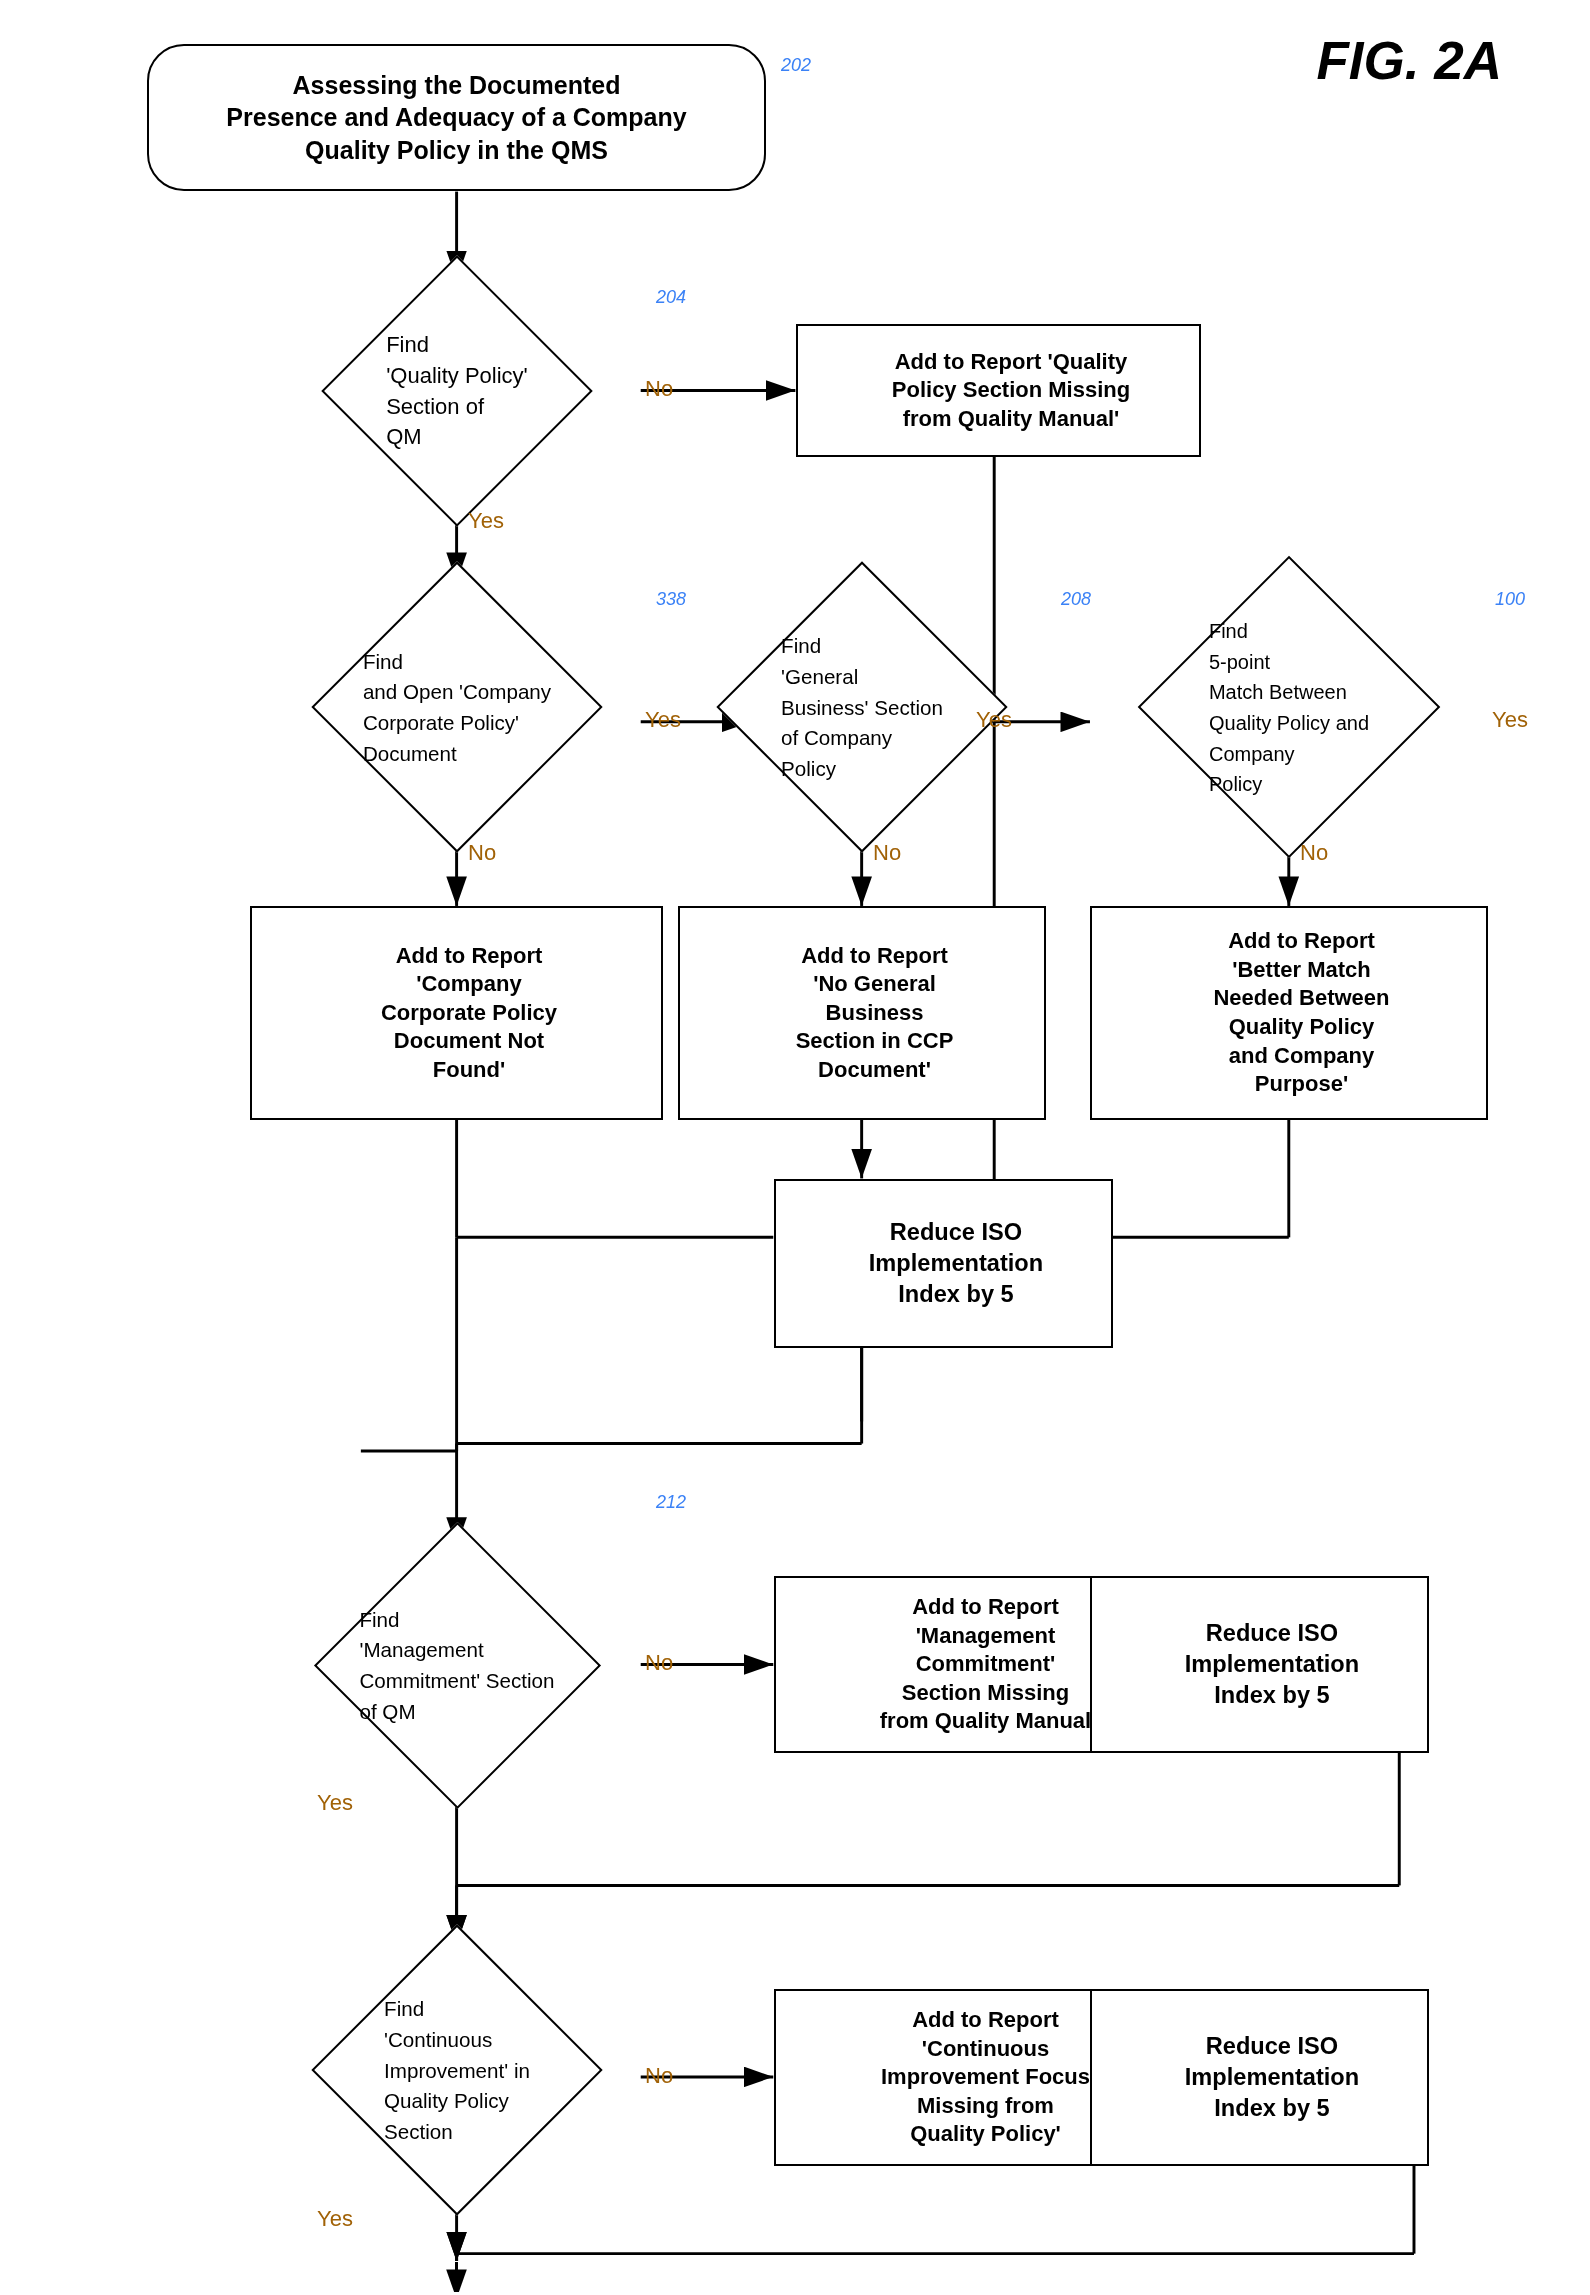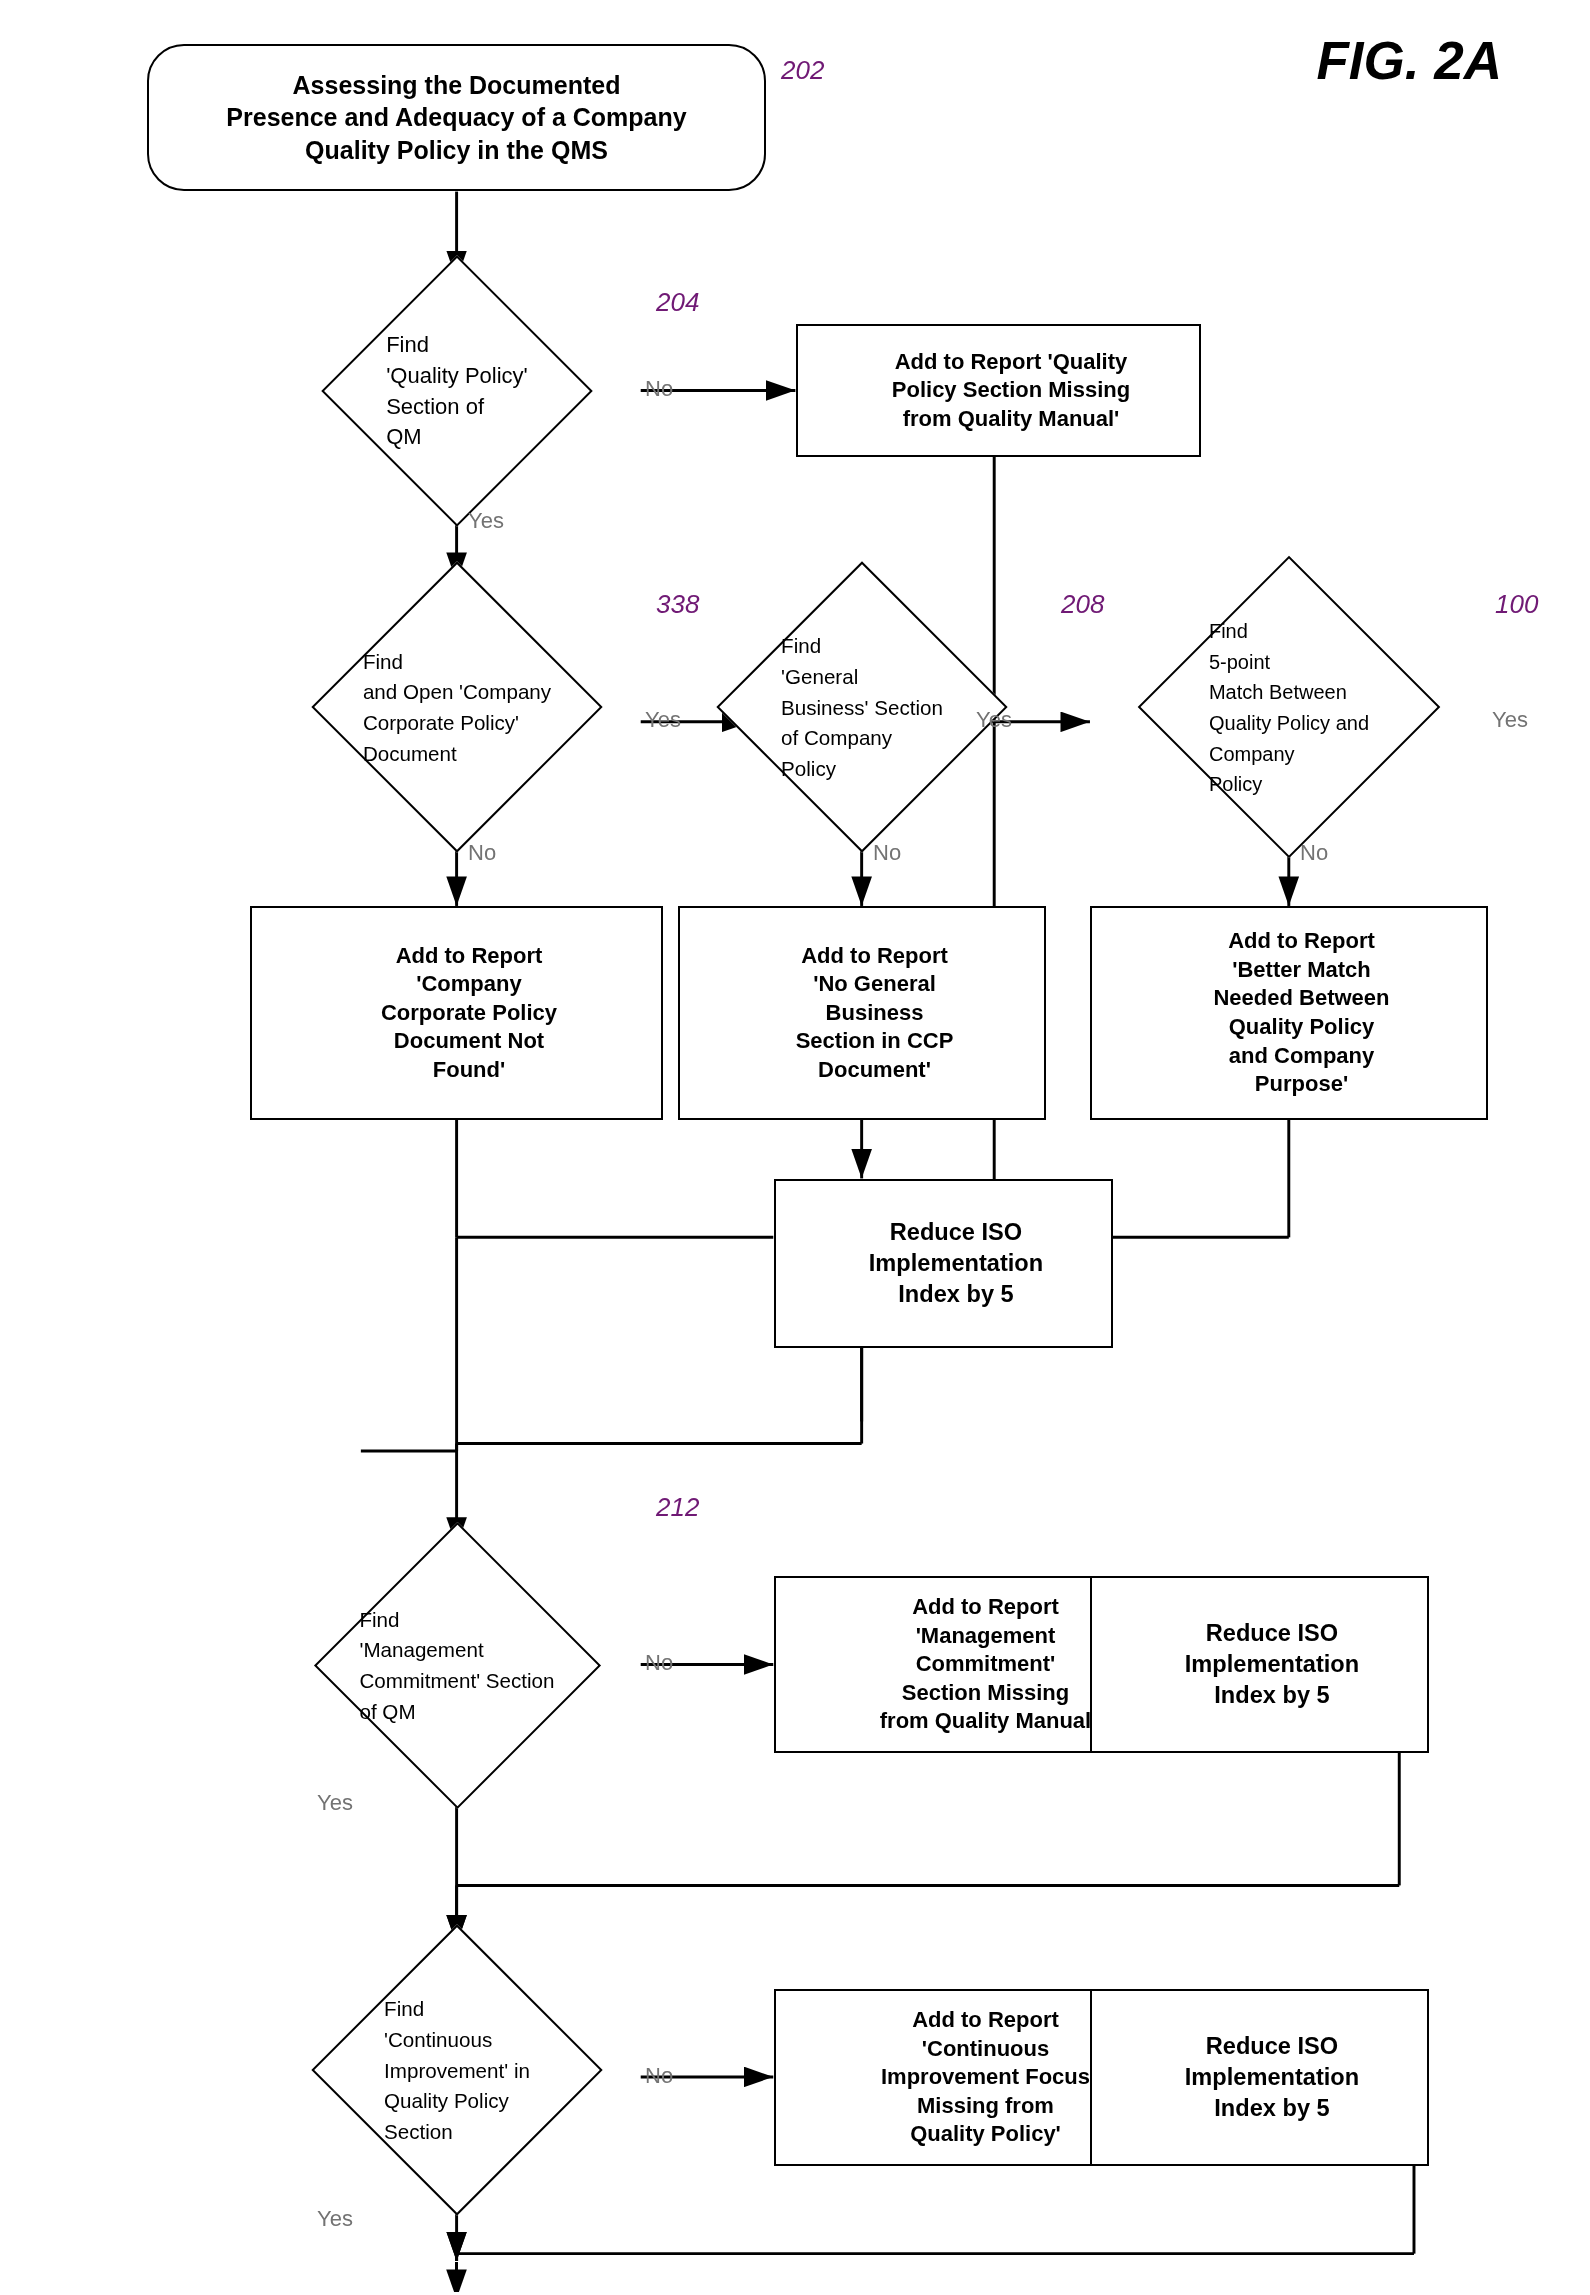--- a/index.html
+++ b/index.html
@@ -81,30 +81,30 @@
       top: 0;
       left: 0;
       width: 1590px;
       height: 2295px;
       pointer-events: none;
     }
 
     
     .ref-num {
       position: absolute;
-      font-size: 26px;
+      font-size: 18px;
       font-style: italic;
-      color: #701a75;
+      color: #3b82f6;
     }
 
     
     .arrow-label {
       position: absolute;
       font-size: 22px;
-      color: #737373;
+      color: #a16207;
       font-family: Arial, sans-serif;
     }
   </style>
 </head>
 <body>
 
 <div class="page">
 
   <div class="fig-title">FIG. 2A</div>
 

